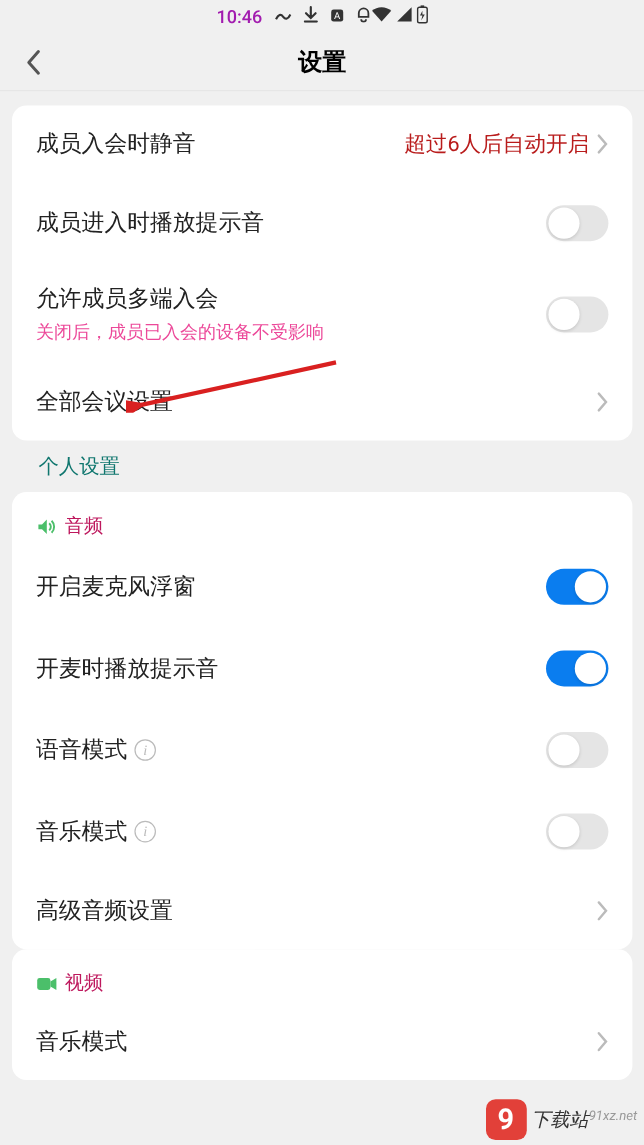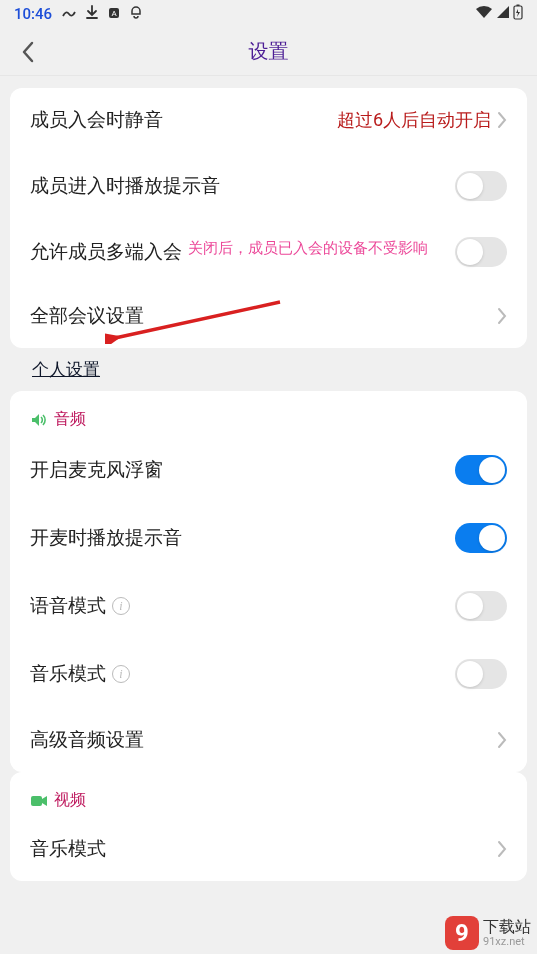--- a/index.html
+++ b/index.html
@@ -11,25 +11,25 @@
     body {
       width: 537px;
       height: 954px;
       background: #f0f0f0;
       position: relative;
       overflow: hidden;
     }
     .status-bar {
       height: 28px;
       display: flex;
-      justify-content: space-between;
+      justify-content: center;
       align-items: center;
       padding: 0 14px;
       font-size: 15px;
-      color: #1d4ed8;
+      color: #a21caf;
     }
     .status-left {
       display: flex;
       align-items: center;
       gap: 10px;
     }
     .status-left .time {
       font-weight: 500;
     }
     .status-right {
@@ -52,42 +52,44 @@
       transform: translateY(-50%);
       width: 24px;
       height: 24px;
       display: flex;
       align-items: center;
       justify-content: center;
       cursor: pointer;
     }
     .nav-title {
       font-size: 20px;
-      color: #4c1d95;
-      font-weight: 400;
+      color: #000000;
+      font-weight: 700;
     }
     .content {
       padding: 12px 10px 0 10px;
     }
     .card {
       background: #fff;
       border-radius: 12px;
       overflow: hidden;
     }
     .row {
       display: flex;
       align-items: center;
       justify-content: space-between;
       padding: 19px 20px;
       min-height: 64px;
     }
     .row-text-block {
       display: flex;
+      flex-direction: column;
       flex: 1;
       gap: 6px;
+      justify-content: space-between;
     }
     .row-label {
       font-size: 19px;
       color: #222;
     }
     .row-sub {
       font-size: 15px;
       color: #ec4899;
     }
     .row-value {
@@ -126,22 +128,21 @@
     }
     .toggle.off .knob {
       left: 2px;
     }
     .toggle.on .knob {
       right: 2px;
     }
     .section-title {
       padding: 10px 22px 10px 22px;
       font-size: 17px;
-      color: #0f172a;
-      text-decoration: underline;
+      color: #0f766e;
     }
     .card-section-header {
       display: flex;
       align-items: center;
       gap: 6px;
       padding: 18px 20px 6px 20px;
       font-size: 16px;
       color: #be185d;
     }
     .small-icon {
@@ -190,22 +191,23 @@
       border-radius: 8px;
       display: flex;
       align-items: center;
       justify-content: center;
       color: #fff;
       font-weight: bold;
       font-size: 24px;
     }
     .watermark .wm-text {
       display: flex;
-      flex-direction: column;
+      flex-direction: row;
       line-height: 1.1;
+      font-style: italic;
     }
     .watermark .wm-text .cn {
       font-size: 16px;
       color: #333;
       font-weight: 500;
     }
     .watermark .wm-text .url {
       font-size: 11px;
       color: #999;
     }

